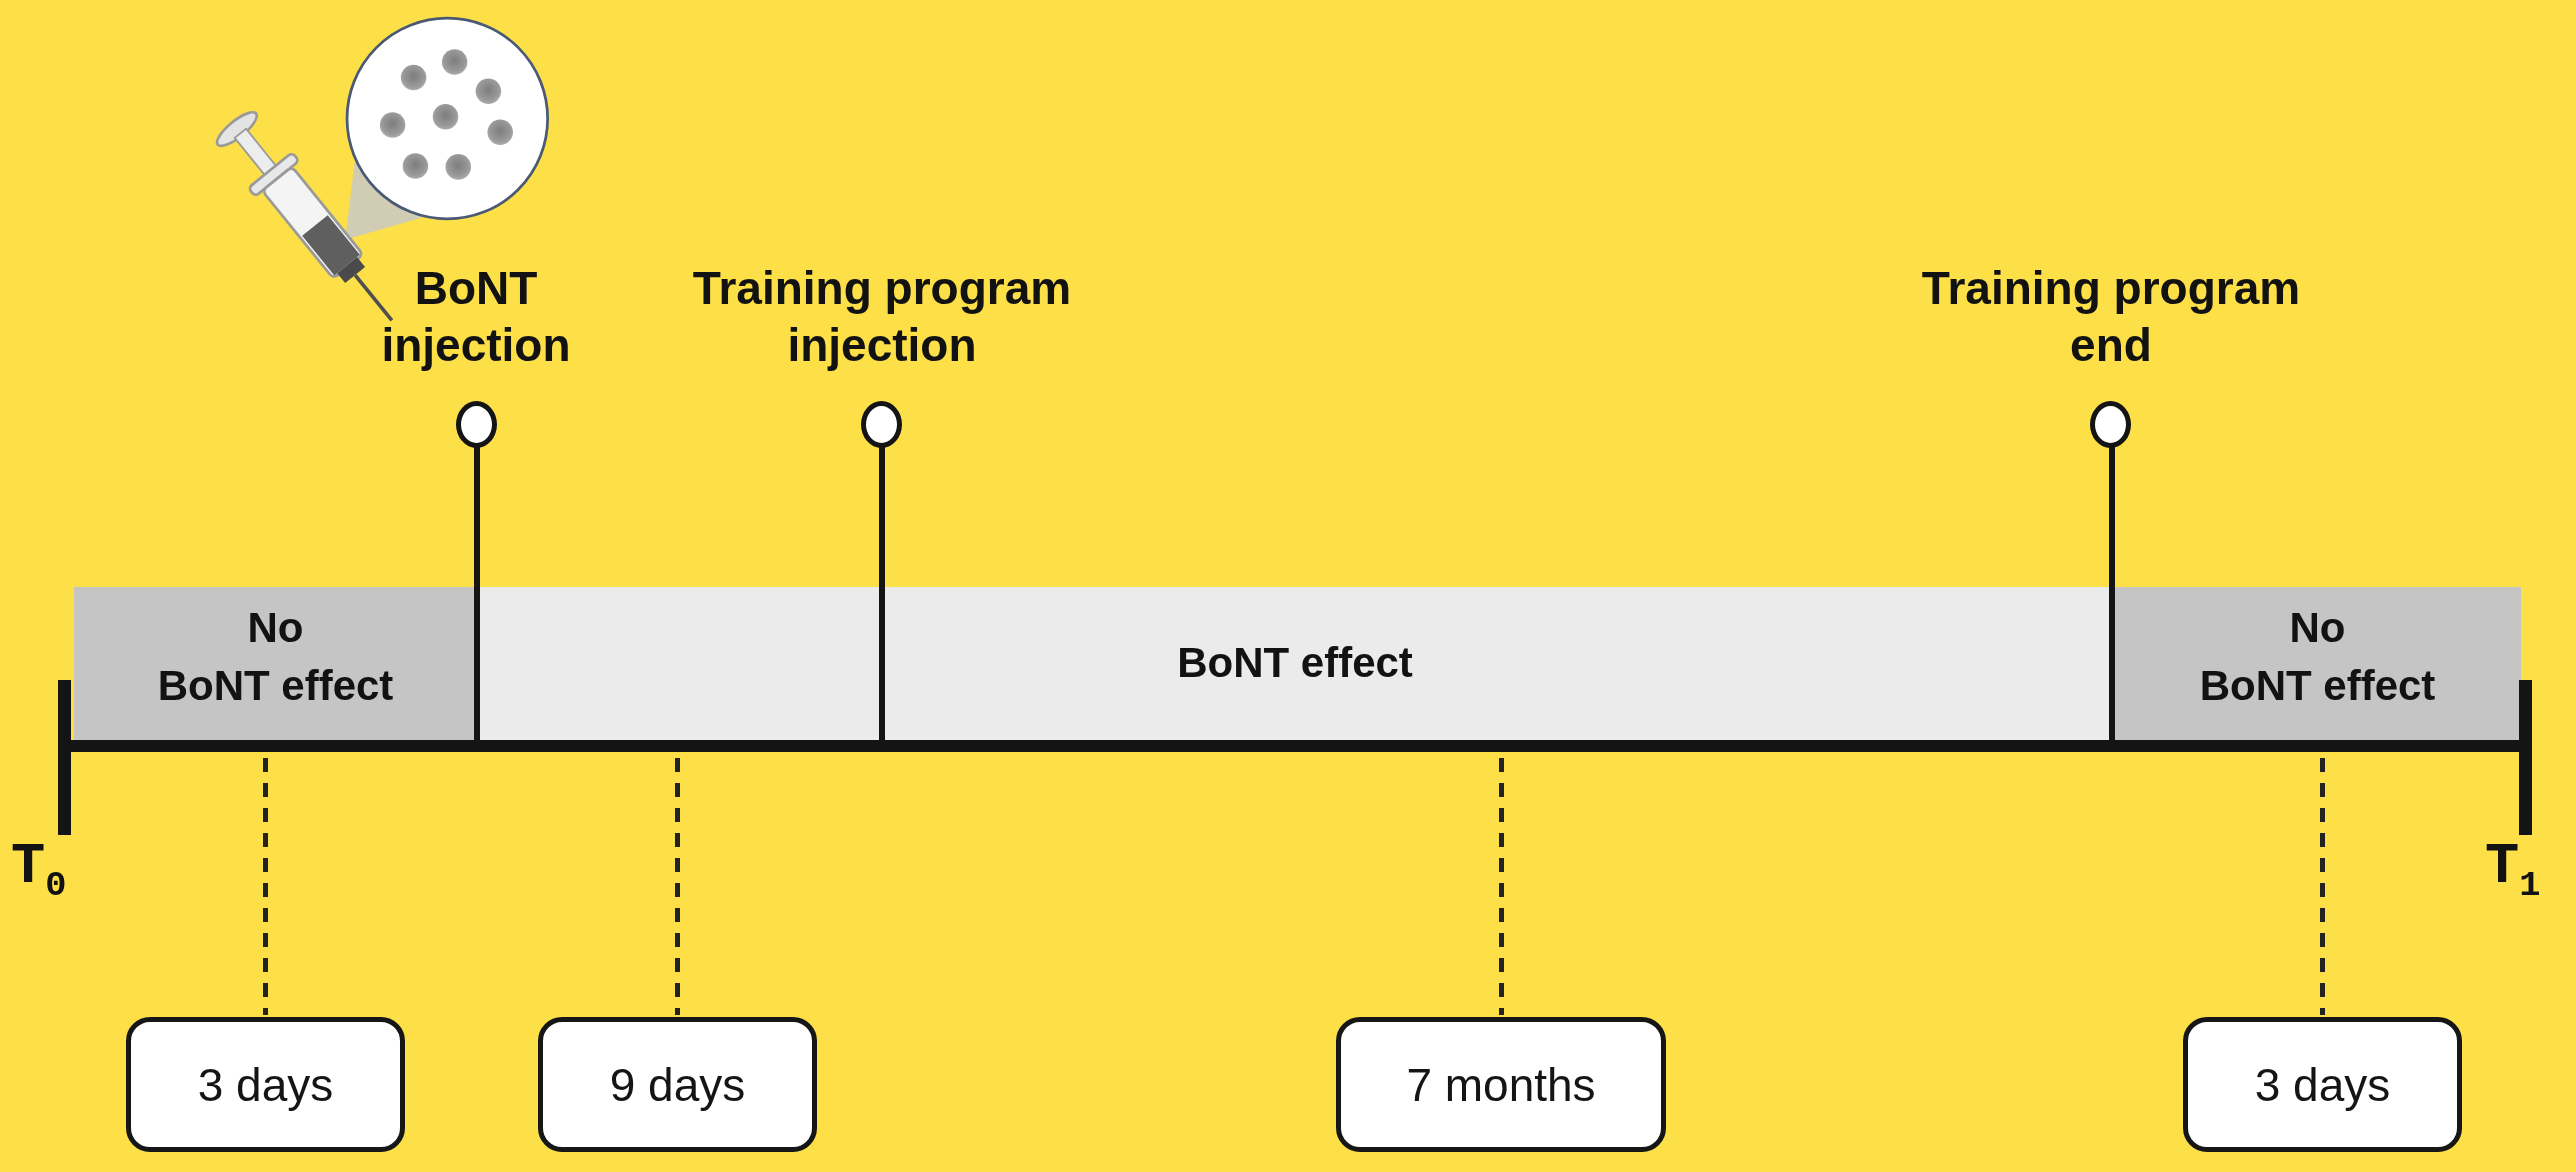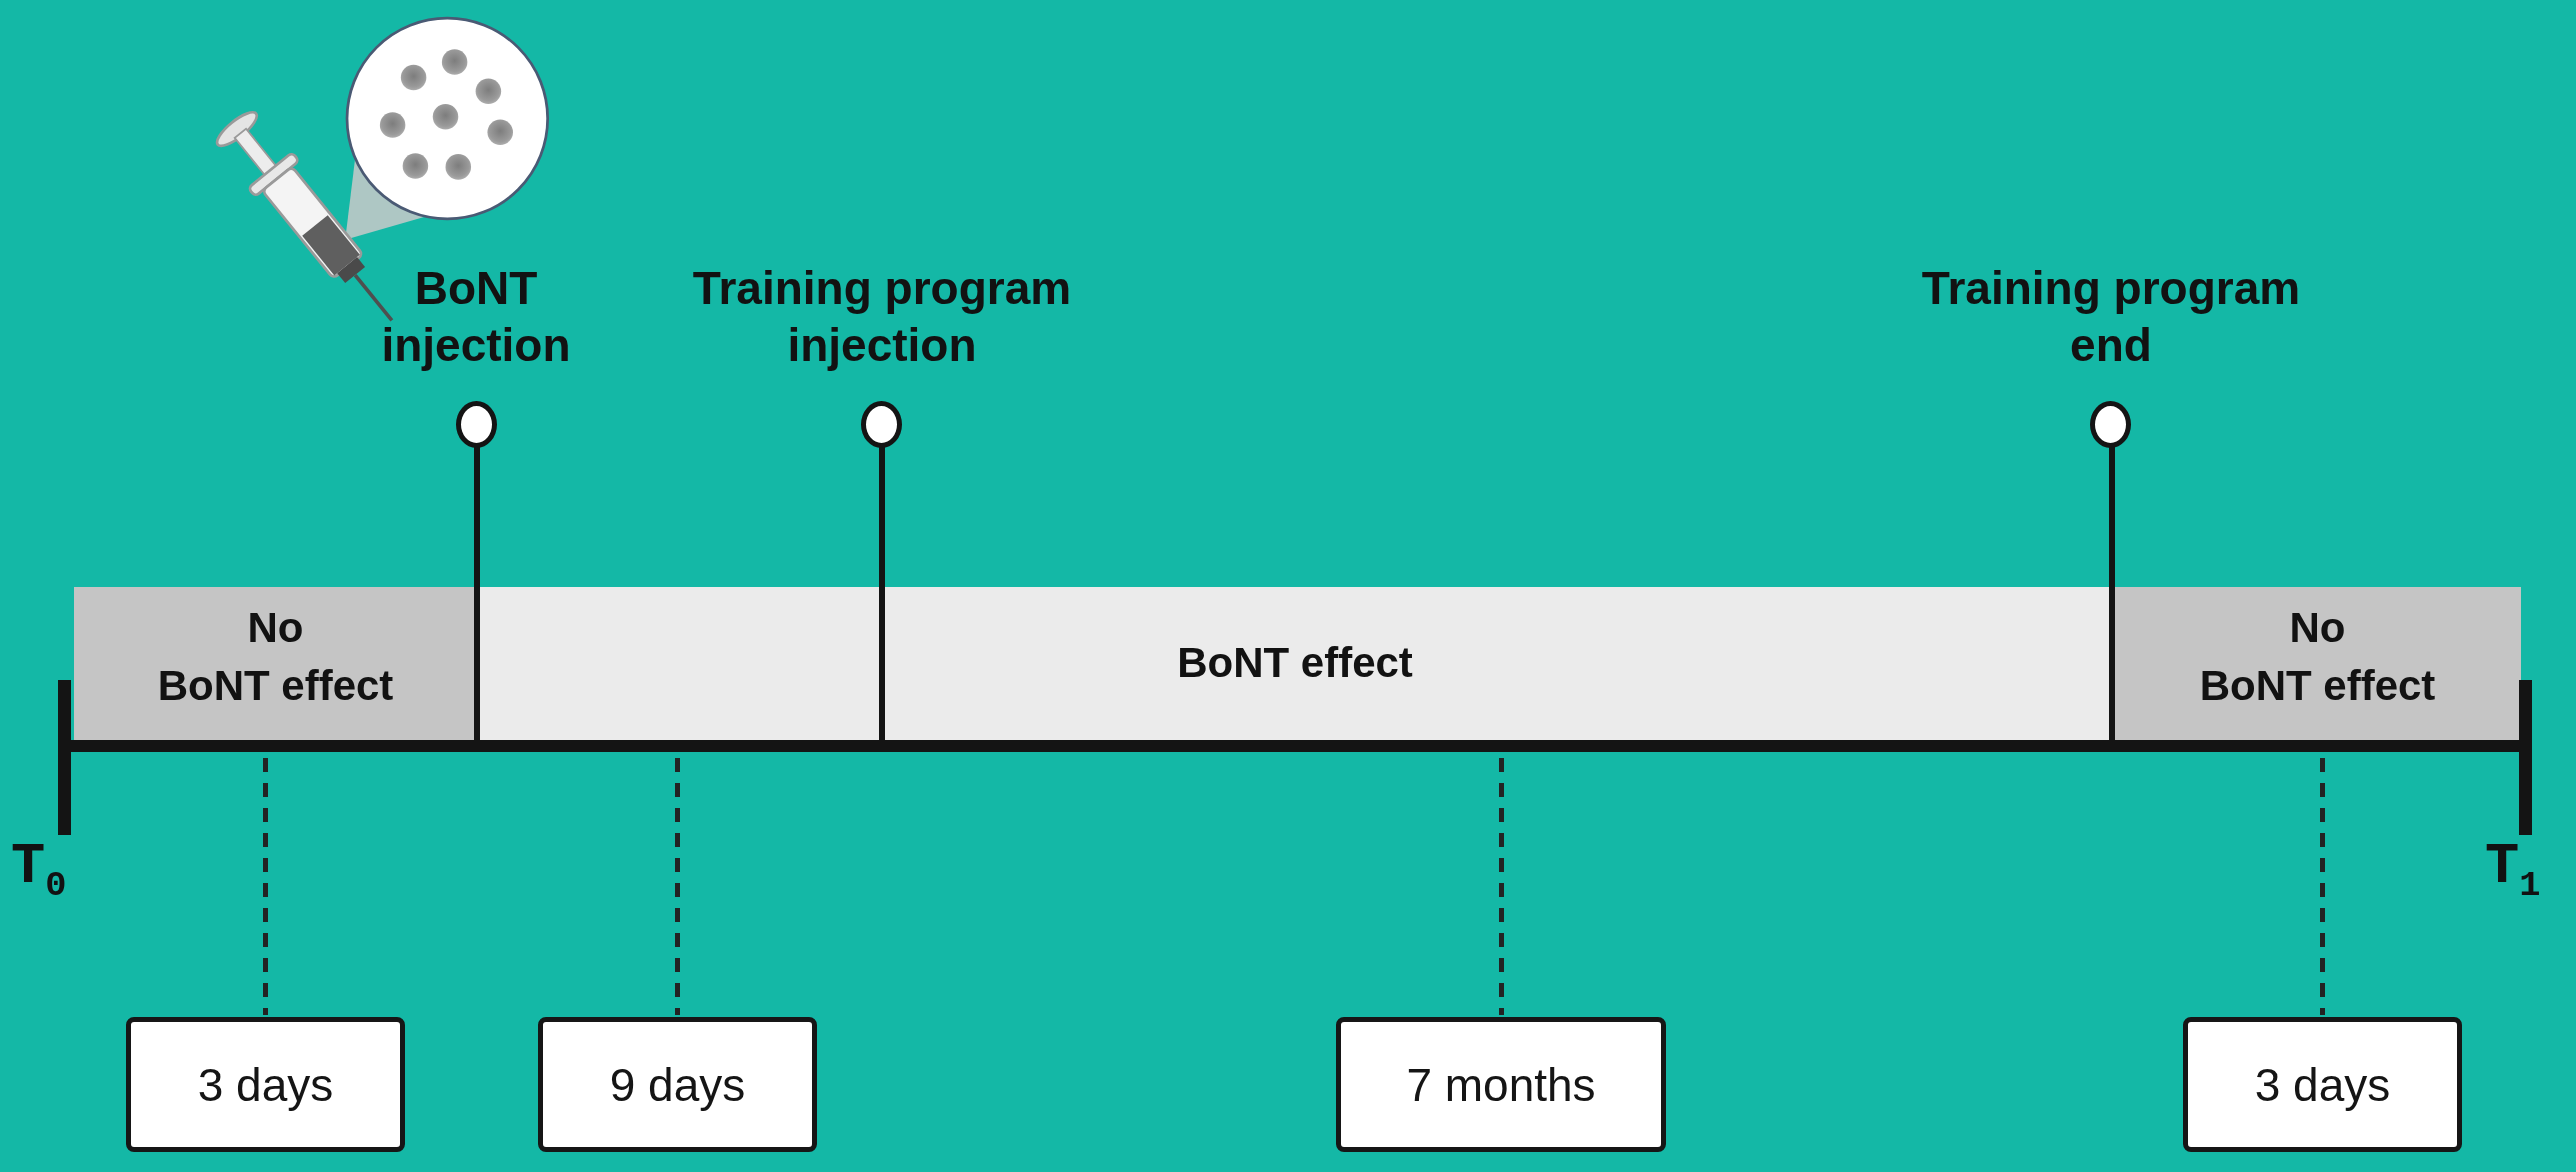--- a/index.html
+++ b/index.html
@@ -1,19 +1,19 @@
 <!DOCTYPE html>
 <html style="--c-effect: #ebebeb; --c-noeffect: #c5c5c5;font-size:14.6px"><head>
 <meta charset="utf-8">
 <style>
   html,body{margin:0;padding:0;background:#ffffff;}
   #canvas{
     position:relative;
     width:2576px;height:1172px;
-    background:#14b8a6;
+    background:#fde047;
     font-family:"Liberation Sans", sans-serif;
     color:#151515;
     overflow:hidden;
   }
   
   .event-label{
     position:absolute;
     width:456px;
     text-align:center;
     font-weight:bold;
@@ -92,21 +92,21 @@
     top:758px;height:257px;width:4.6px;
     background:repeating-linear-gradient(to bottom,#232323 0 13.7px,transparent 13.7px 25px);
     z-index:3;
   }
   
   .duration-box{
     position:absolute;
     top:1017px;height:135px;
     background:#ffffff;
     border:5.5px solid #161616;
-    border-radius:8px;
+    border-radius:24px;
     box-sizing:border-box;
     display:flex;align-items:center;justify-content:center;
     font-size:46px;
     color:#151515;
     z-index:4;
   }
   
   #icon-syringe{
     position:absolute;left:137px;top:0px;
     z-index:2;

